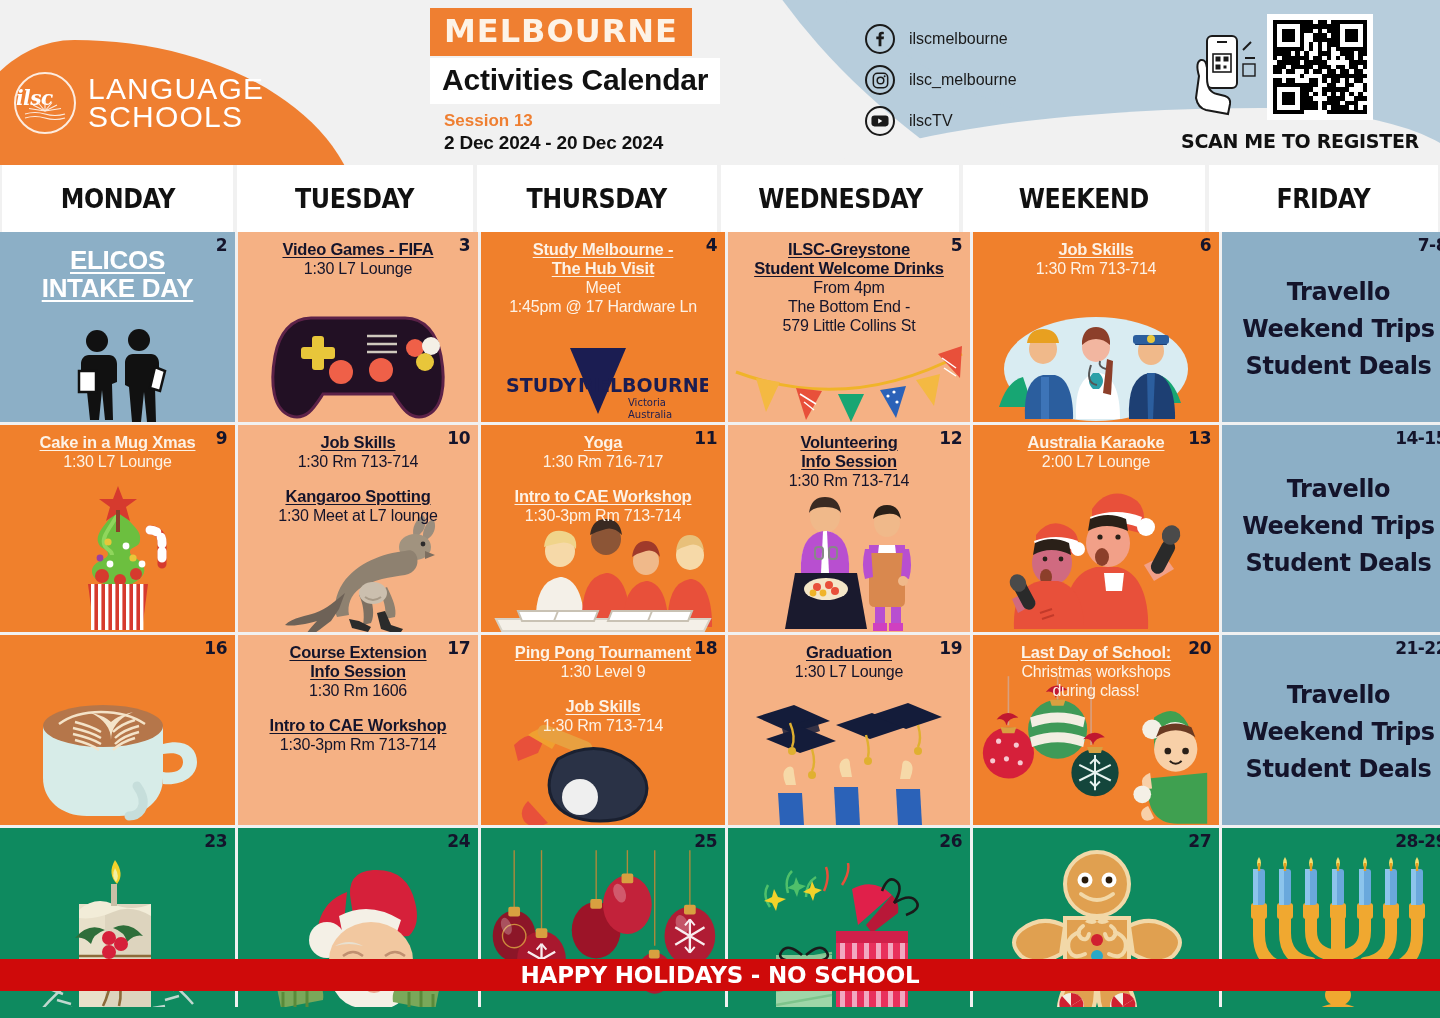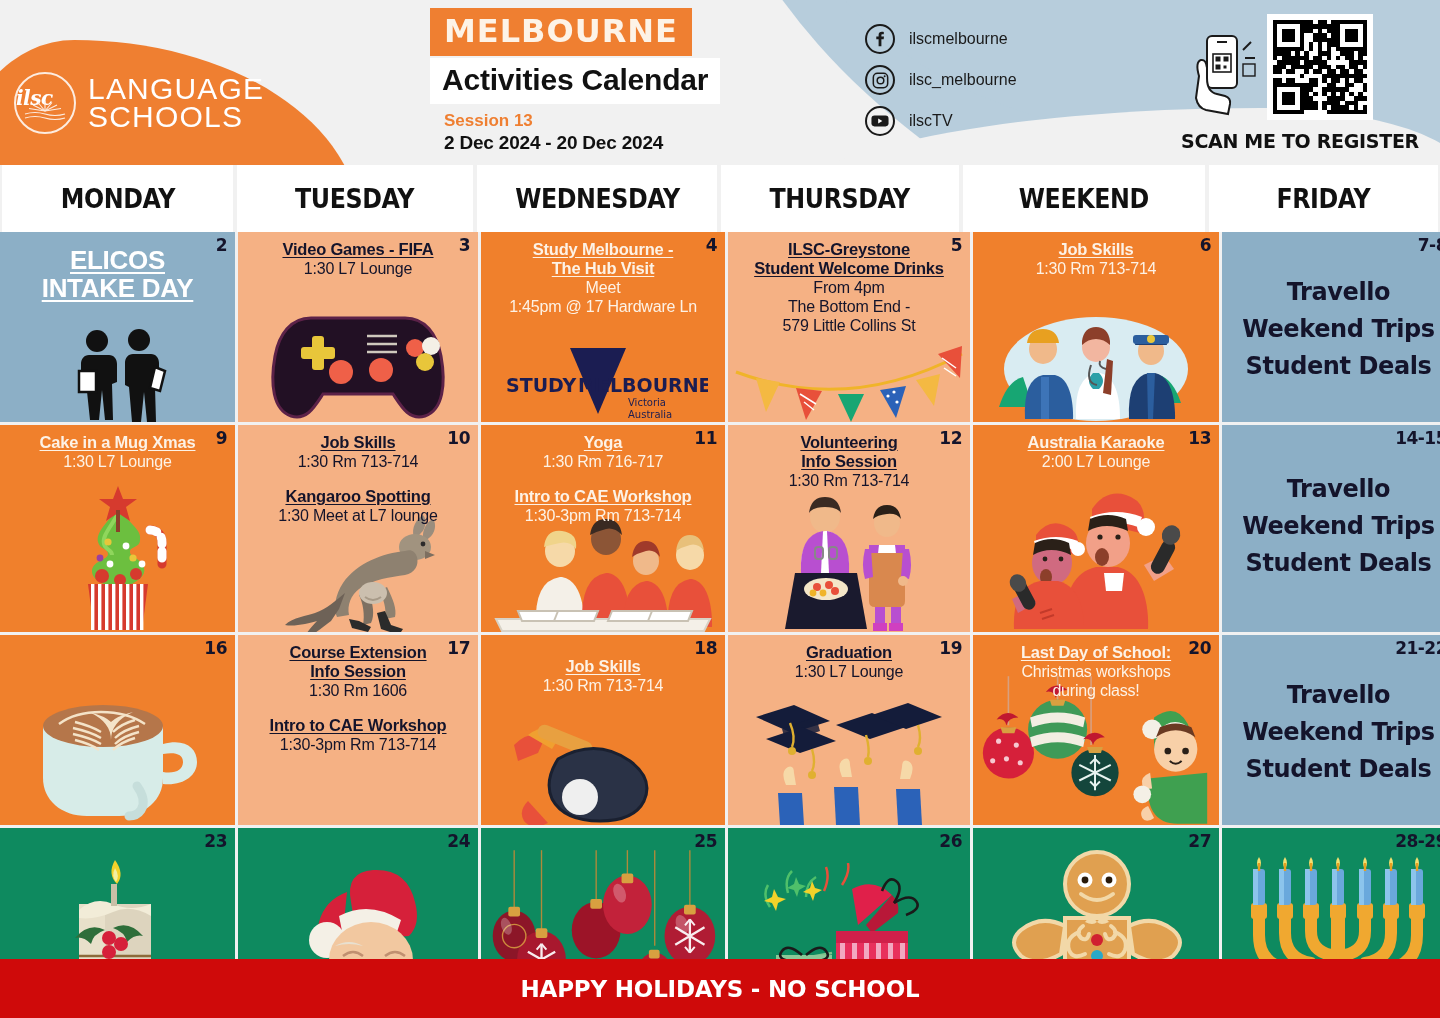--- a/index.html
+++ b/index.html
@@ -214,21 +214,21 @@
 
   .art {
     position: absolute; left: 0; right: 0; bottom: 0;
     display: flex; align-items: flex-end; justify-content: center;
     z-index: 1; pointer-events: none;
   }
 
   
   .banner {
     position: absolute;
-    left: 0; top: 959px; width: 1440px; height: 60px;
+    left: 0; top: 959px; width: 1440px; height: 32px;
     background: #cf0a0a;
     display: flex; align-items: center; justify-content: center;
     z-index: 30;
   }
   .banner span {
     color: #ffffff; font-size: 23px; font-weight: 700;
     letter-spacing: -0.2px;
     font-family: "DejaVu Sans", sans-serif;
   }
   .banner-tail {
@@ -769,24 +769,24 @@
 </div>
 
 <div class="dayrow" id="dayrow">
     <div class="daycell">
       <span>MONDAY</span>
     </div>
     <div class="daycell">
       <span>TUESDAY</span>
     </div>
     <div class="daycell">
+      <span>THURSDAY</span>
+    </div>
+    <div class="daycell">
       <span>WEDNESDAY</span>
-    </div>
-    <div class="daycell">
-      <span>THURSDAY</span>
     </div>
     <div class="daycell">
       <span>WEEKEND</span>
     </div>
     <div class="daycell">
       <span>FRIDAY</span>
     </div>
   </div>
 
 <div class="calendar" id="calendar">
@@ -1240,20 +1240,28 @@
           </div>
           <div class="ev-sub txt-dark">
             <div>1:30-3pm Rm 713-714</div>
           </div>
         </div>
       </div>
     </div>
     <div class="cell c-orange">
       <div class="daynum">18</div>
       <div class="cell-body">
+        <div class="ev">
+          <div class="ev-title txt-white">
+            <div>Ping Pong Tournament</div>
+          </div>
+          <div class="ev-sub txt-white">
+            <div>1:30 Level 9</div>
+          </div>
+        </div>
         <div class="ev-gap"></div>
         <div class="ev">
           <div class="ev-title txt-white">
             <div>Job Skills</div>
           </div>
           <div class="ev-sub txt-white">
             <div>1:30 Rm 713-714</div>
           </div>
         </div>
       </div>

